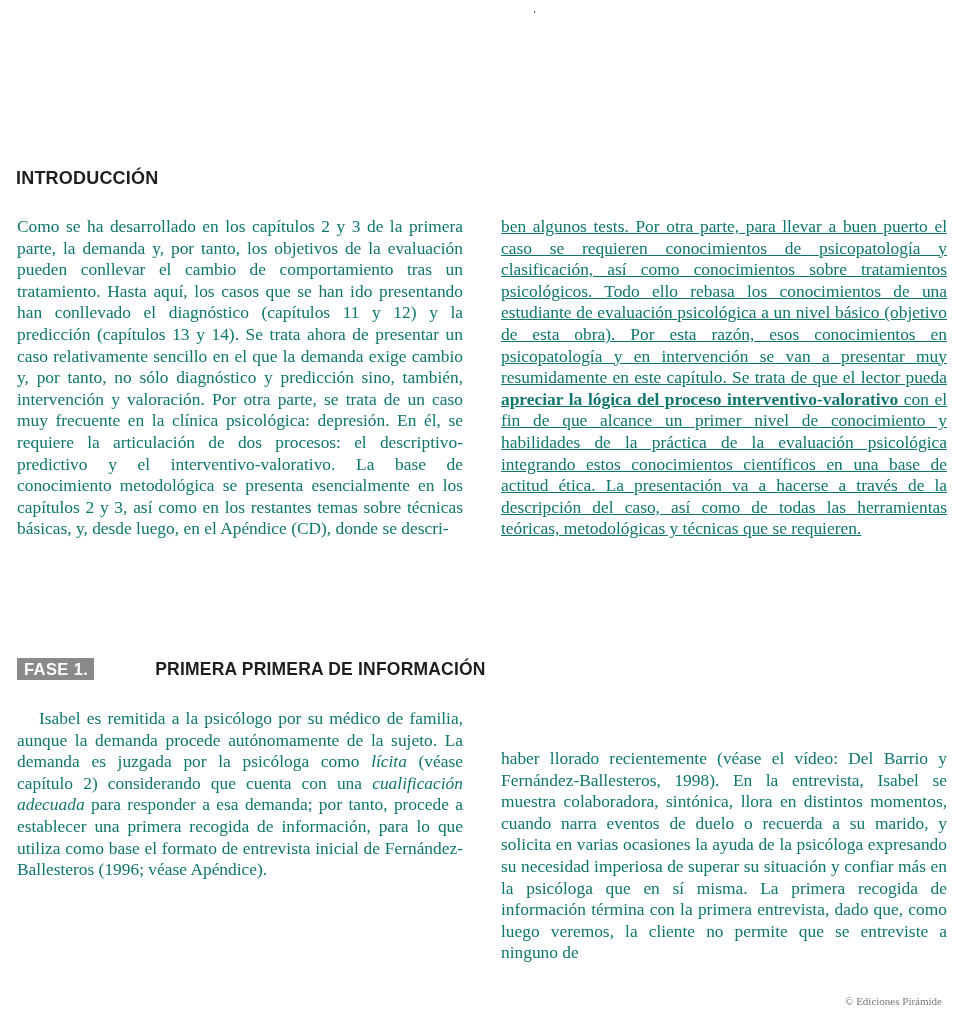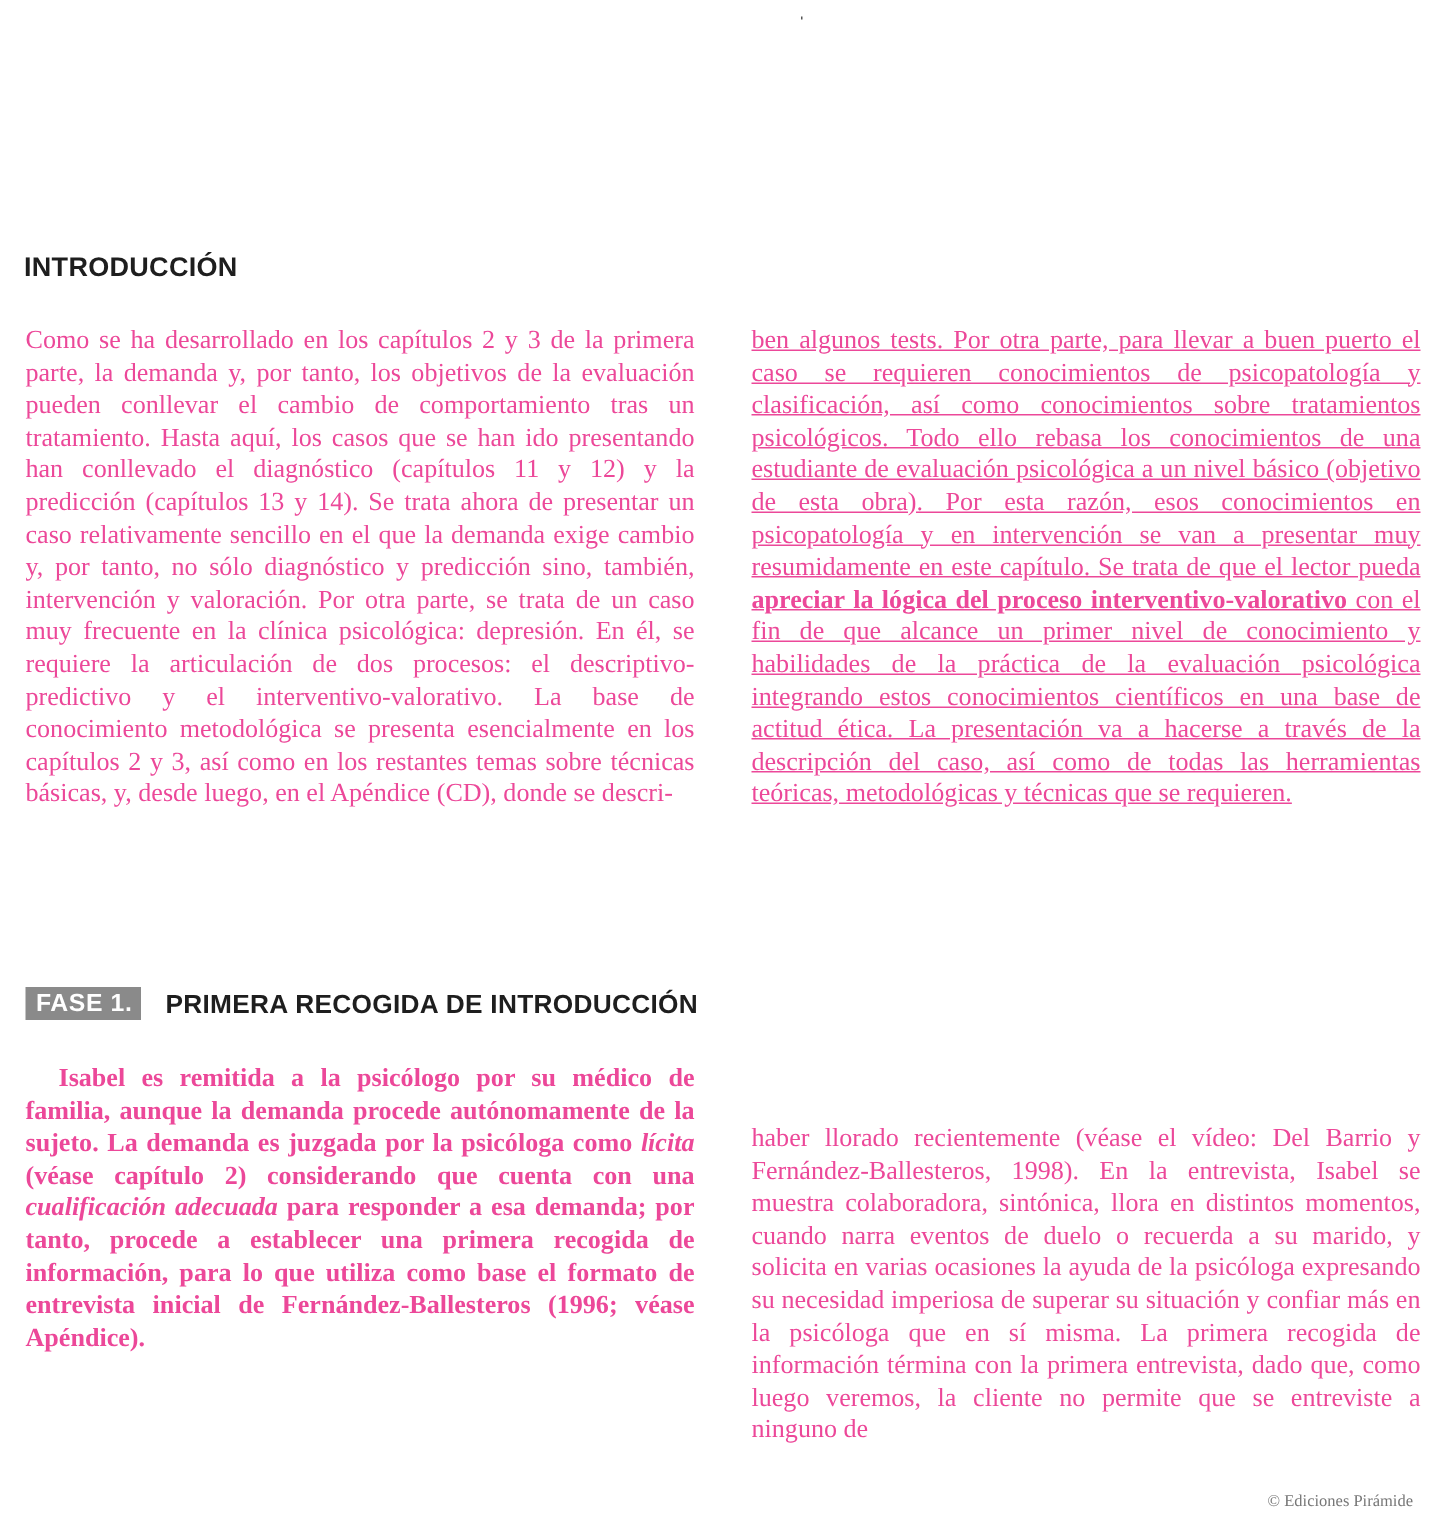--- a/index.html
+++ b/index.html
@@ -33,40 +33,41 @@
       color: #1e1e1e;
       margin: 0;
     }
     .col {
       position: absolute;
       width: 446px;
       font-family: "Liberation Serif", serif;
       font-size: 17.4px;
       line-height: 21.6px;
       text-align: justify;
-      color: #ec4899;
+      color: #0f766e;
       hyphens: manual;
     }
     .col p {
       margin: 0;
     }
     .col-left-intro { left: 17px; top: 216px; }
     .col-right-intro { left: 501px; top: 216px; text-decoration: underline; }
     .col-left-fase { left: 17px; top: 708px; }
     .col-right-fase { left: 501px; top: 708px; margin-top: 40px; }
-    .indent { text-indent: 22px; font-weight: bold; }
+    .indent { text-indent: 22px; }
     .b { font-weight: bold; }
     .i { font-style: italic; }
 
     .phase-header {
       position: absolute;
       left: 17px;
       top: 658px;
       display: flex;
       align-items: center;
+      gap: 45px;
     }
     .phase-badge {
       background: #8a8a8a;
       color: #ffffff;
       font-family: "Liberation Sans", sans-serif;
       font-weight: bold;
       font-size: 16.5px;
       padding: 1px 6px 1px 7px;
       letter-spacing: 0.4px;
       line-height: 20px;
@@ -99,21 +100,21 @@
 <div class="col col-left-intro">
   <p>Como se ha desarrollado en los capítulos 2 y 3 de la primera parte, la demanda y, por tanto, los objetivos de la evaluación pueden conllevar el cambio de comportamiento tras un tratamiento. Hasta aquí, los casos que se han ido presentando han conllevado el diagnóstico (capítulos 11 y 12) y la predicción (capítulos 13 y 14). Se trata ahora de presentar un caso relativamente sencillo en el que la demanda exige cambio y, por tanto, no sólo diagnóstico y predicción sino, también, intervención y valoración. Por otra parte, se trata de un caso muy frecuente en la clínica psicológica: depresión. En él, se requiere la articulación de dos procesos: el descriptivo-predictivo y el interventivo-valorativo. La base de conocimiento metodológica se presenta esencialmente en los capítulos 2 y 3, así como en los restantes temas sobre técnicas básicas, y, desde luego, en el Apéndice (CD), donde se descri-</p>
 </div>
 
 <div class="col col-right-intro">
   <p><span>ben algunos tests. Por otra parte, para llevar a buen puerto el caso se requieren conocimientos de psicopatología y clasificación, así como conocimientos sobre tratamientos psicológicos. Todo ello rebasa los conocimientos de una estudiante de evaluación psicológica a un nivel básico (objetivo de esta obra). Por esta razón, esos conocimientos en psicopatología y en intervención se van a presentar muy resumidamente en este capítulo. Se trata de que el lector pueda </span><span class="b">apreciar la lógica del proceso interventivo-valorativo</span><span> con el fin de que alcance un primer nivel de conocimiento y habilidades de la práctica de la evaluación psicológica integrando estos conocimientos científicos en una base de actitud ética. La presentación va a hacerse a través de la descripción del caso, así como de todas las herramientas teóricas, metodológicas y técnicas que se requieren.</span></p>
 </div>
 
 <div class="phase-header">
   <span class="phase-badge">FASE 1.</span>
-  <span class="phase-title">PRIMERA RECOGIDA DE INTRODUCCIÓN</span>
+  <span class="phase-title">PRIMERA PRIMERA DE INFORMACIÓN</span>
 </div>
 
 <div class="col col-left-fase">
   <p class="indent"><span>Isabel es remitida a la psicólogo por su médico de familia, aunque la demanda procede autónomamente de la sujeto. La demanda es juzgada por la psicóloga como </span><span class="i">lícita</span><span> (véase capítulo 2) considerando que cuenta con una </span><span class="i">cualificación adecuada</span><span> para responder a esa demanda; por tanto, procede a establecer una primera recogida de información, para lo que utiliza como base el formato de entrevista inicial de Fernández-Ballesteros (1996; véase Apéndice).</span></p>
 </div>
 
 <div class="col col-right-fase">
   <p>haber llorado recientemente (véase el vídeo: Del Barrio y Fernández-Ballesteros, 1998). En la entrevista, Isabel se muestra colaboradora, sintónica, llora en distintos momentos, cuando narra eventos de duelo o recuerda a su marido, y solicita en varias ocasiones la ayuda de la psicóloga expresando su necesidad imperiosa de superar su situación y confiar más en la psicóloga que en sí misma. La primera recogida de información términa con la primera entrevista, dado que, como luego veremos, la cliente no permite que se entreviste a ninguno de</p>
 </div>
 

